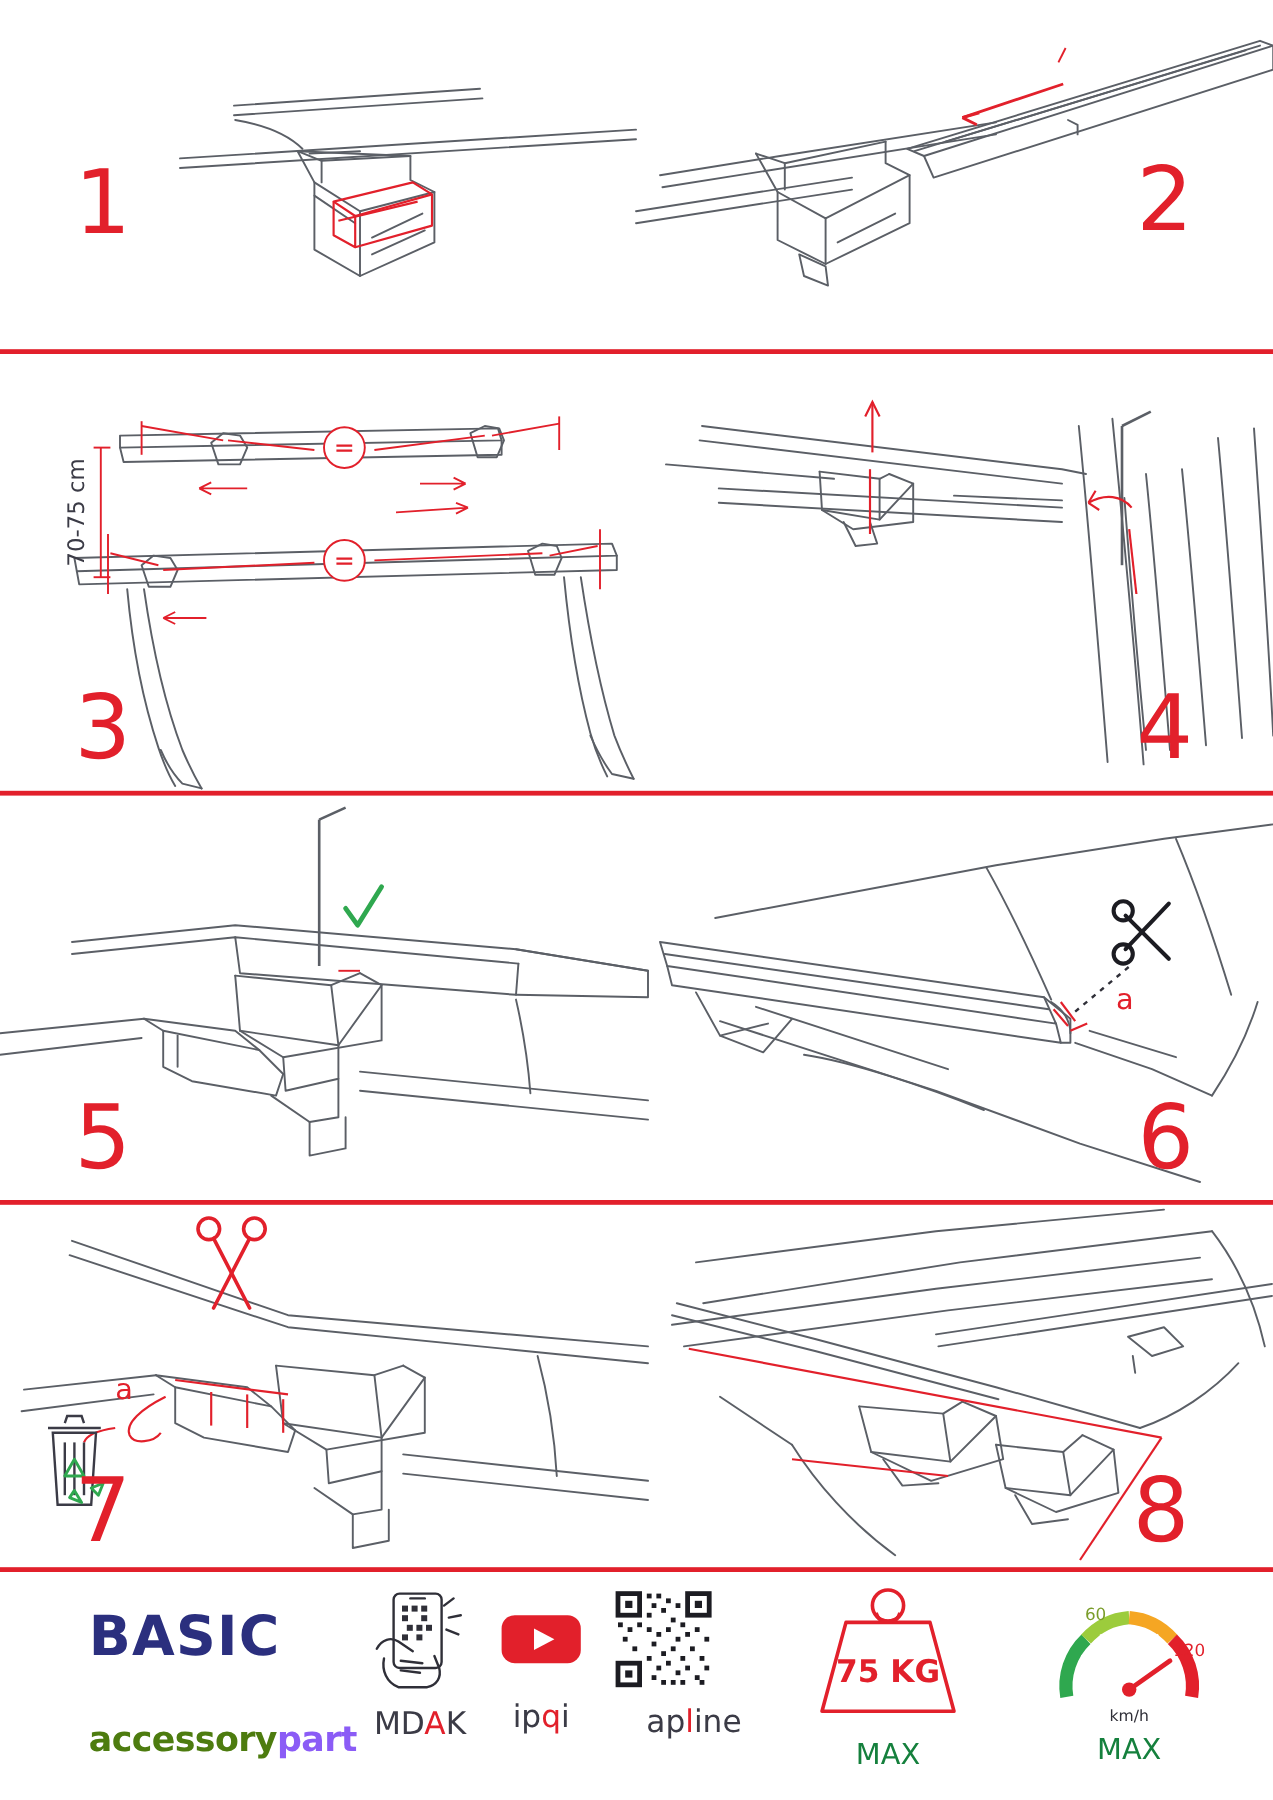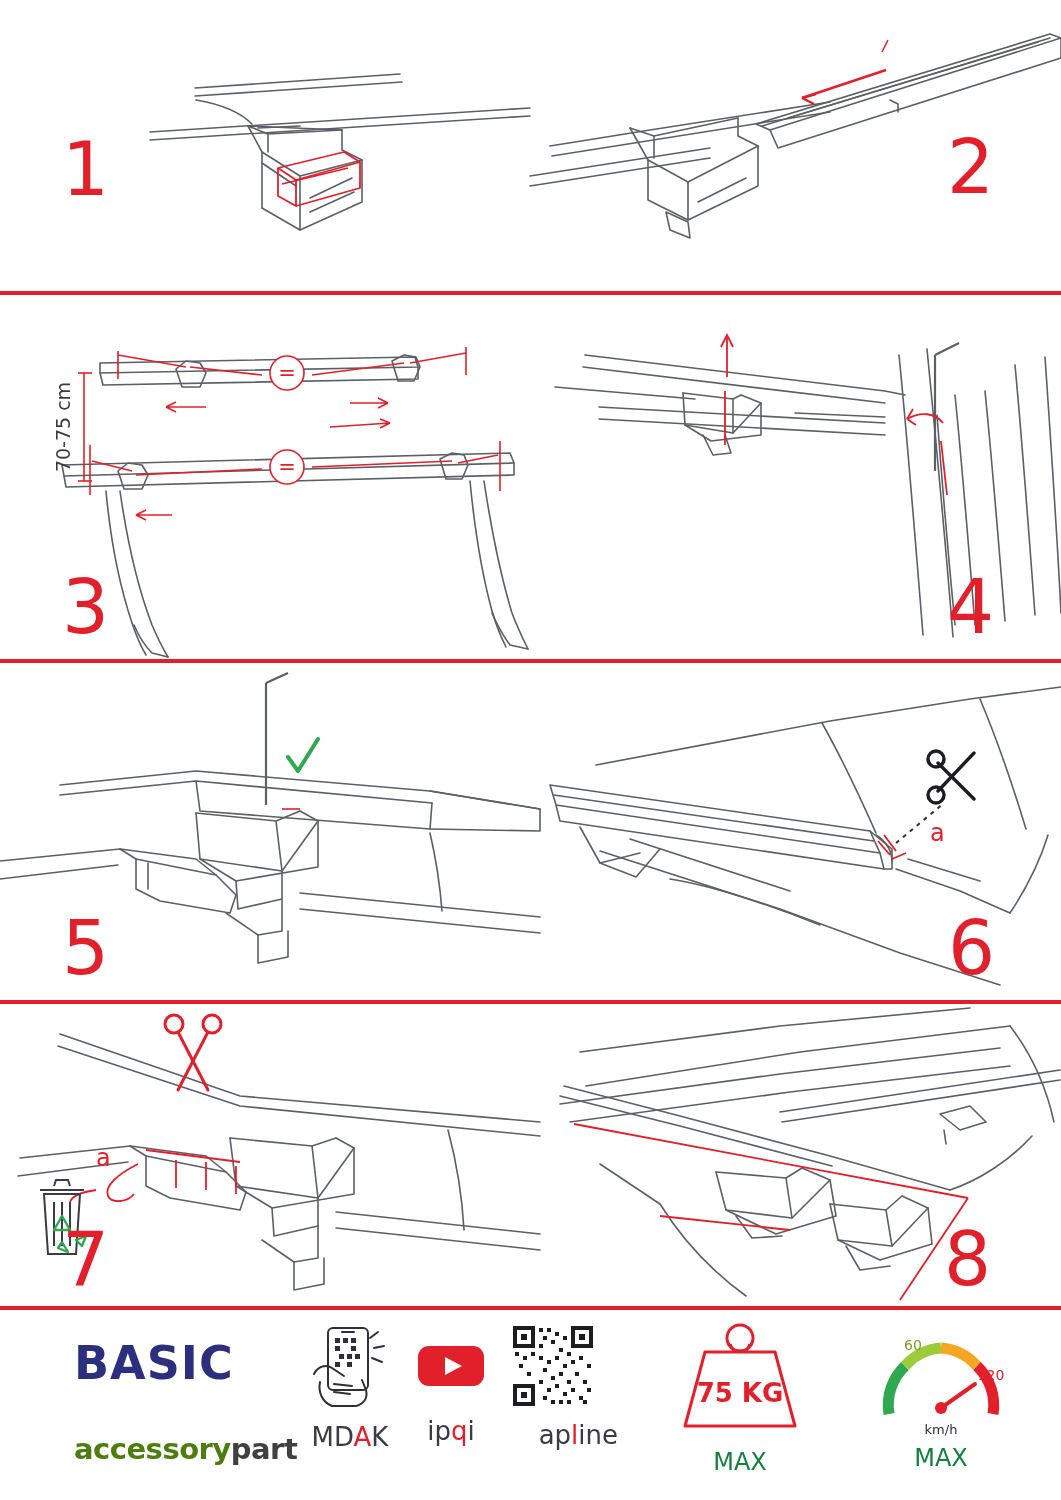--- a/index.html
+++ b/index.html
@@ -46,21 +46,21 @@
     letter-spacing: 1px;
     color: #2b2f7e;
   }
   .accessorypart {
     font-family: "DejaVu Sans", sans-serif;
     font-size: 29px;
     font-weight: bold;
     letter-spacing: -0.5px;
   }
   .ap-acc { color: #4d7c0f; }
-  .ap-part { color: #404040; }
+  .ap-part { color: #8b5cf6; }
   .brandlbl {
     font-family: "DejaVu Sans", sans-serif;
     font-size: 26px;
     color: #3b3b46;
     letter-spacing: 0px;
   }
   .brandlbl .accent { color: #e2202b; }
   .maxlbl {
     font-family: "DejaVu Sans", sans-serif;
     font-size: 24px;

